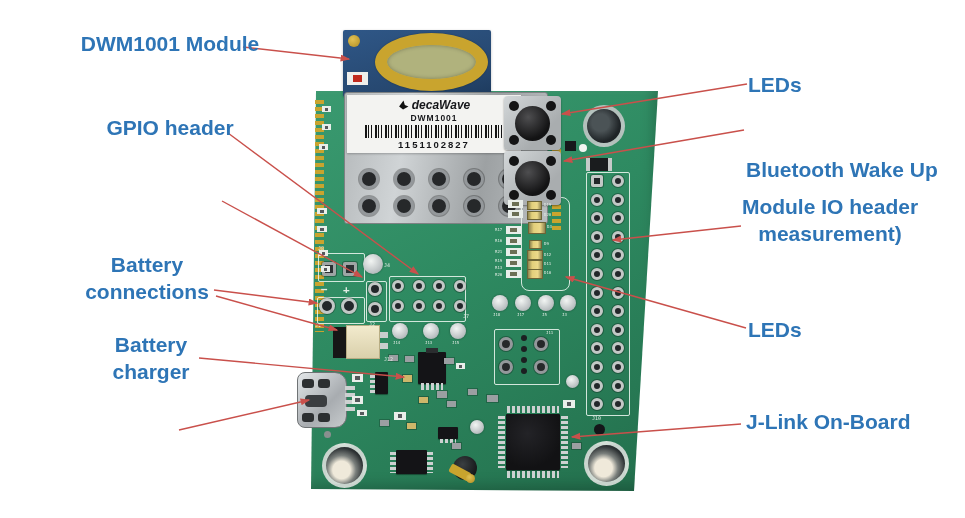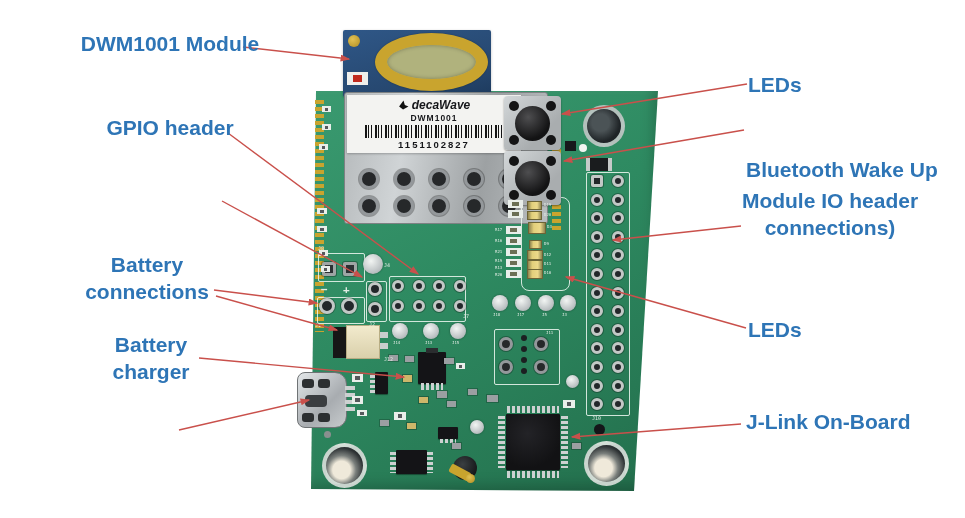--- a/index.html
+++ b/index.html
@@ -374,23 +374,23 @@
   <div class="callout" style="left:51px;top:331px;width:200px;">
     <span class="cl">Battery</span>
     <span class="cl">charger</span>
   </div>
   <div class="callout r" style="left:748px;top:71px;width:120px;">
     <span class="cl">LEDs</span>
   </div>
   <div class="callout r" style="left:746px;top:115px;width:210px;margin-top:41px;">
     <span class="cl">Bluetooth Wake Up</span>
   </div>
-  <div class="callout" style="left:740px;top:187px;width:180px;">
+  <div class="callout" style="left:740px;top:193px;width:180px;">
     <span class="cl">Module IO header</span>
-    <span class="cl">connections)</span>
+    <span class="cl">measurement)</span>
   </div>
   <div class="callout r" style="left:748px;top:316px;width:100px;">
     <span class="cl">LEDs</span>
   </div>
   <div class="callout r" style="left:746px;top:408px;width:190px;">
     <span class="cl">J-Link On-Board</span>
   </div>
 
 </div>
 

